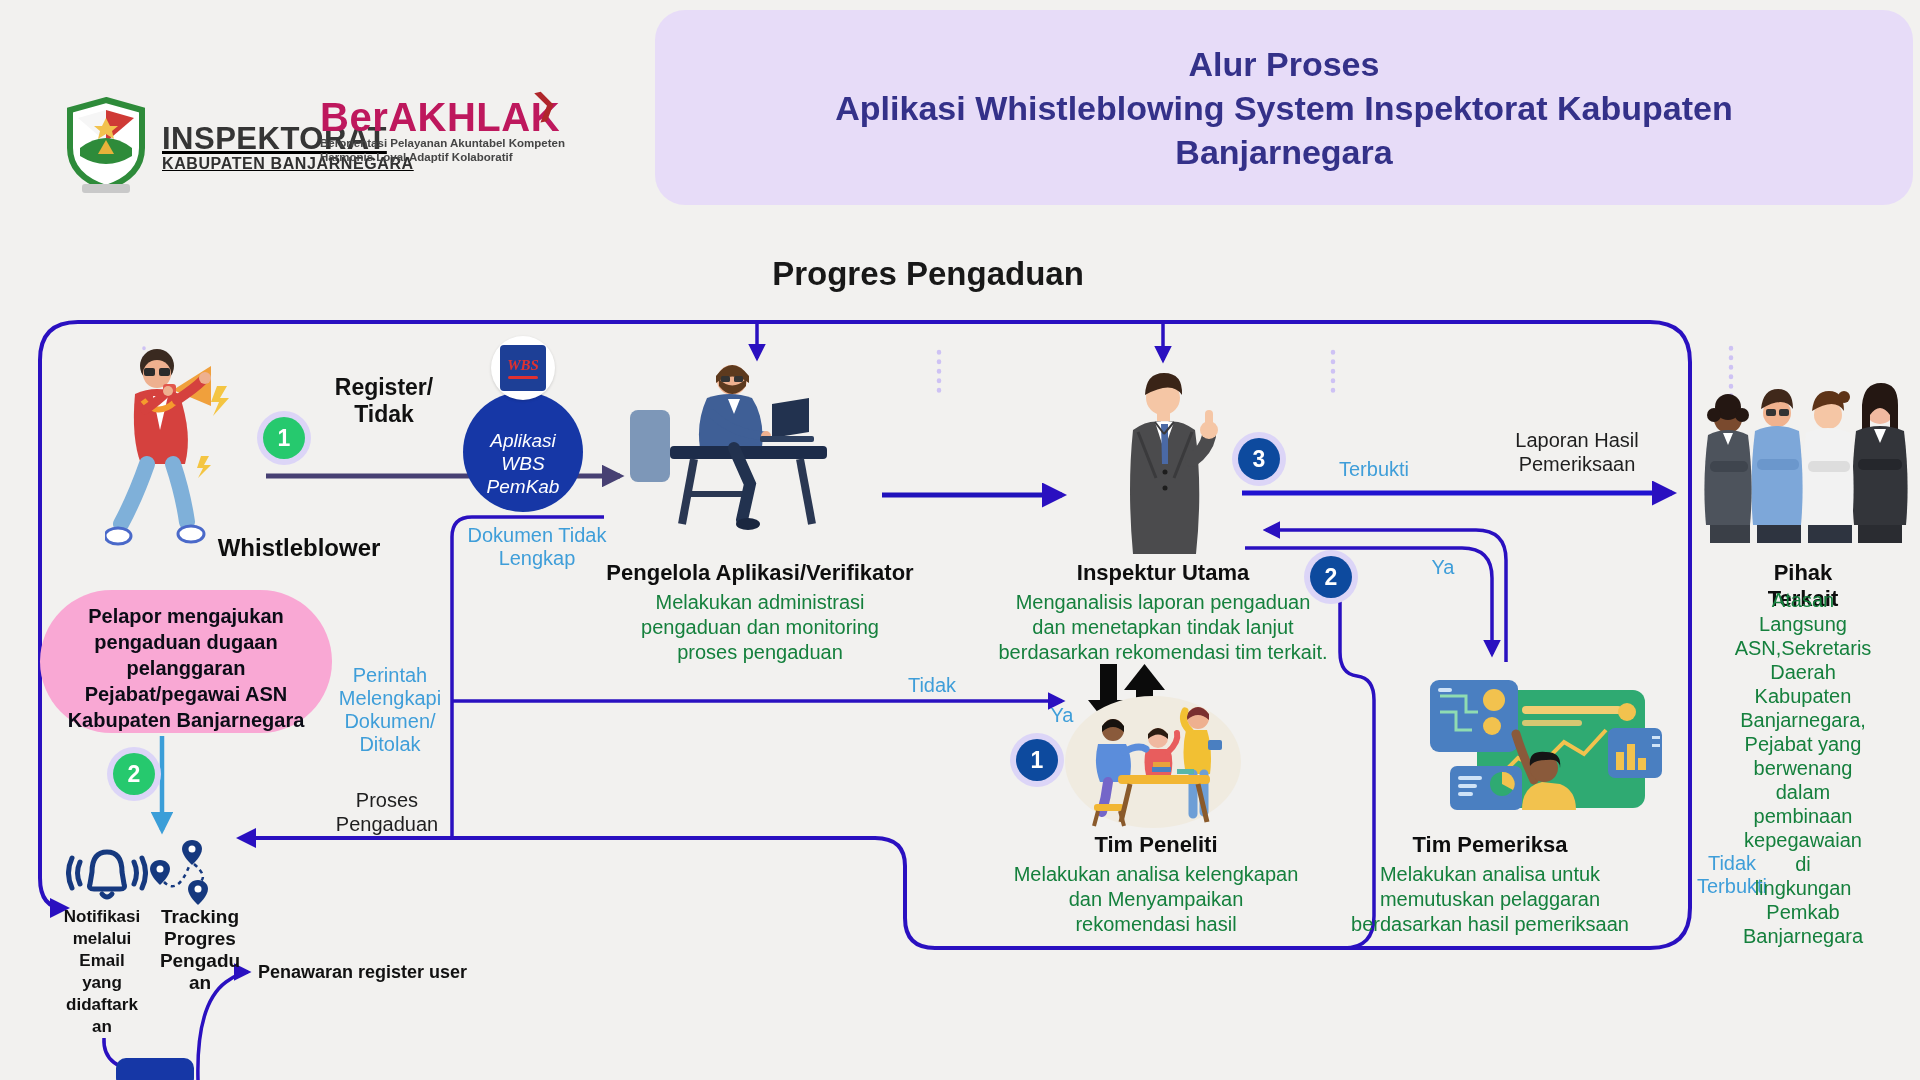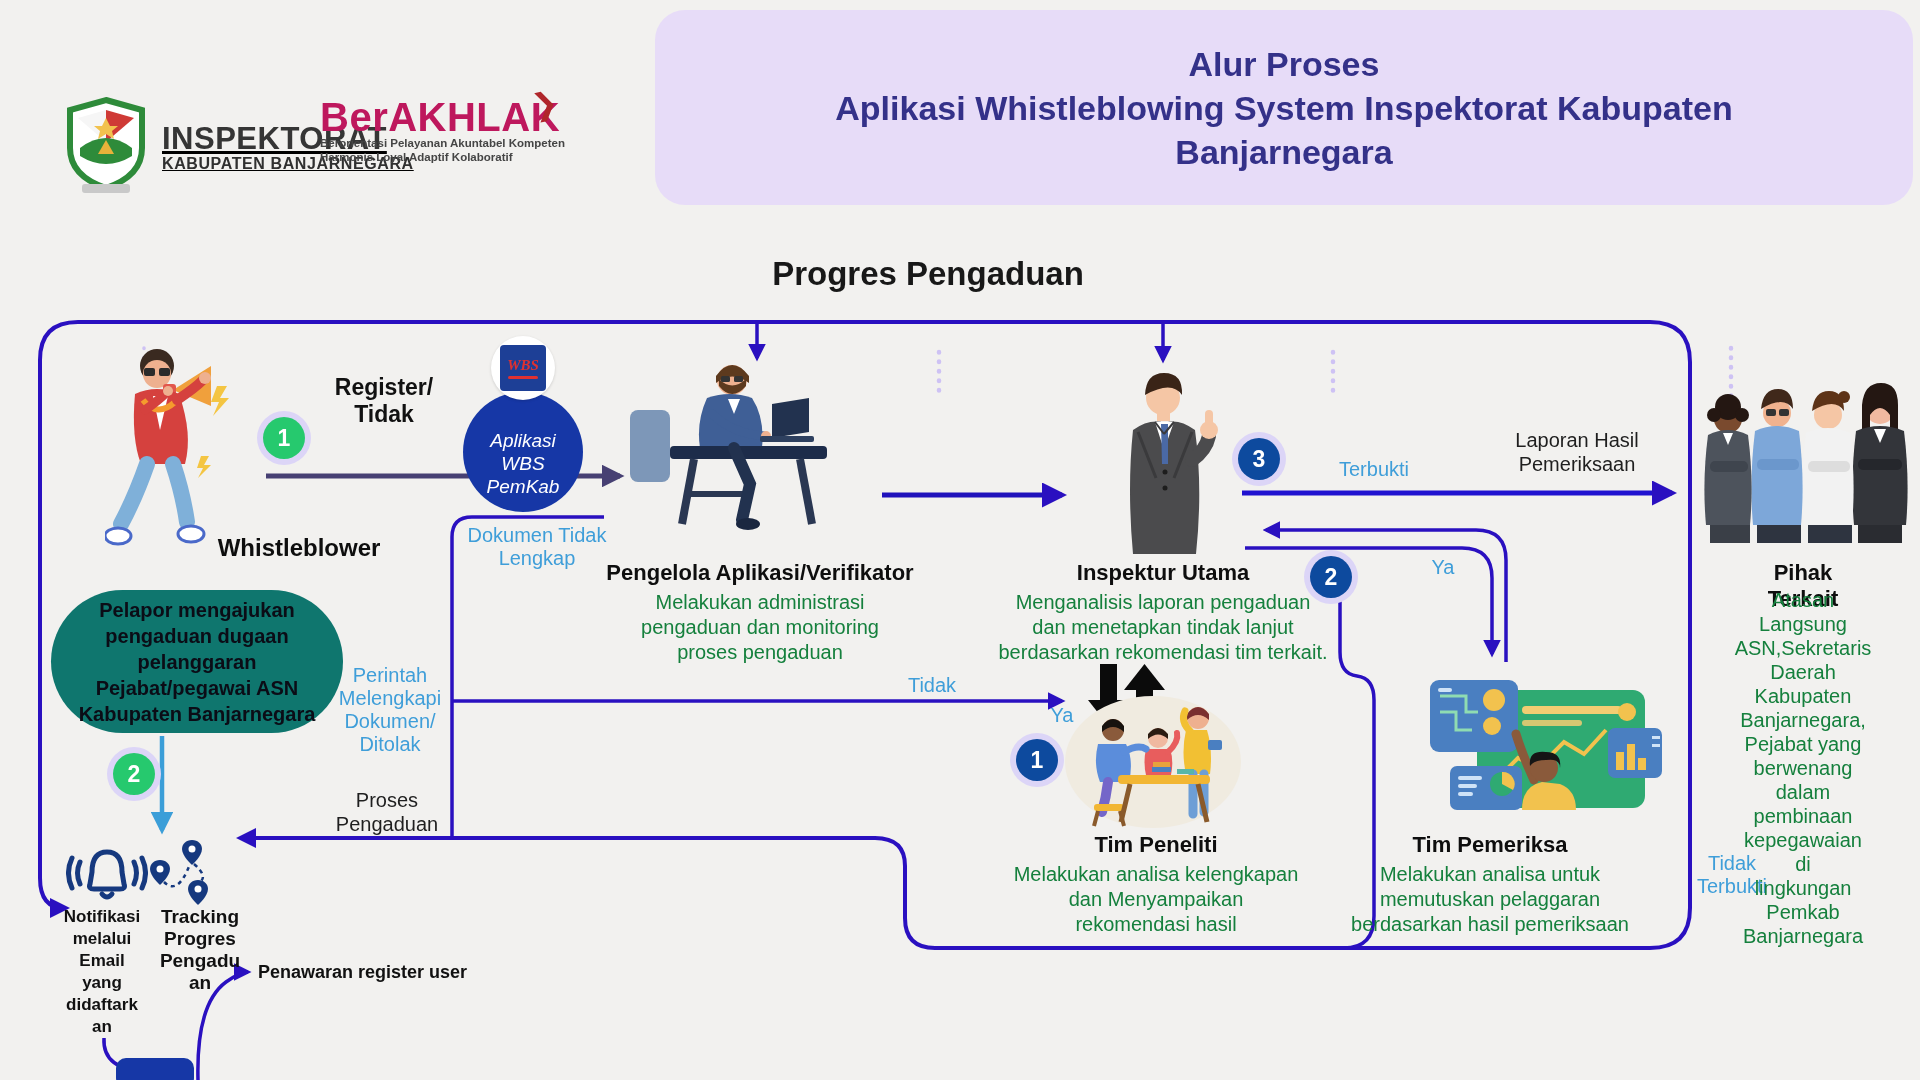--- a/index.html
+++ b/index.html
@@ -36,22 +36,22 @@
   #wbs-circle{position:absolute;left:463px;top:392px;width:120px;height:120px;border-radius:50%;
               background:#1637a6;display:flex;align-items:flex-end;justify-content:center;z-index:3;font-style:italic;}
   #wbs-circle .t{color:#fff;font-size:19px;line-height:23px;text-align:center;white-space:pre-line;padding-bottom:14px;}
   #wbs-badge{position:absolute;left:491px;top:336px;width:64px;height:64px;border-radius:50%;background:#fff;
              display:flex;align-items:center;justify-content:center;z-index:4;box-shadow:0 1px 3px rgba(0,0,0,.15);}
   #wbs-badge .sq{width:46px;height:46px;border-radius:4px;background:#1d3f96;display:flex;flex-direction:column;
                  align-items:center;justify-content:center;}
   #wbs-badge .w{color:#e03131;font-size:15px;font-weight:bold;font-style:italic;font-family:"Liberation Serif",serif;}
   #wbs-badge .u{width:30px;height:3px;background:#e03131;border-radius:2px;margin-top:2px;}
   
-  #blob{position:absolute;left:51px;top:590px;width:292px;height:143px;background:#0f766e;border-radius:72px;
-        display:flex;align-items:center;justify-content:center;z-index:3;}
+  #blob{position:absolute;left:40px;top:590px;width:292px;height:143px;background:#f9a8d4;border-radius:72px;
+        display:flex;align-items:flex-end;justify-content:center;z-index:3;}
   #blob .t{color:#0b0c16;font-size:20px;line-height:26px;font-weight:600;text-align:center;white-space:pre-line;}
   
   #bottom-box{position:absolute;left:116px;top:1058px;width:78px;height:30px;background:#1637a6;border-radius:10px;z-index:3;}
   .illu{position:absolute;z-index:4;}
 </style>
 </head>
 <body>
 
 <div id="stage">
 

